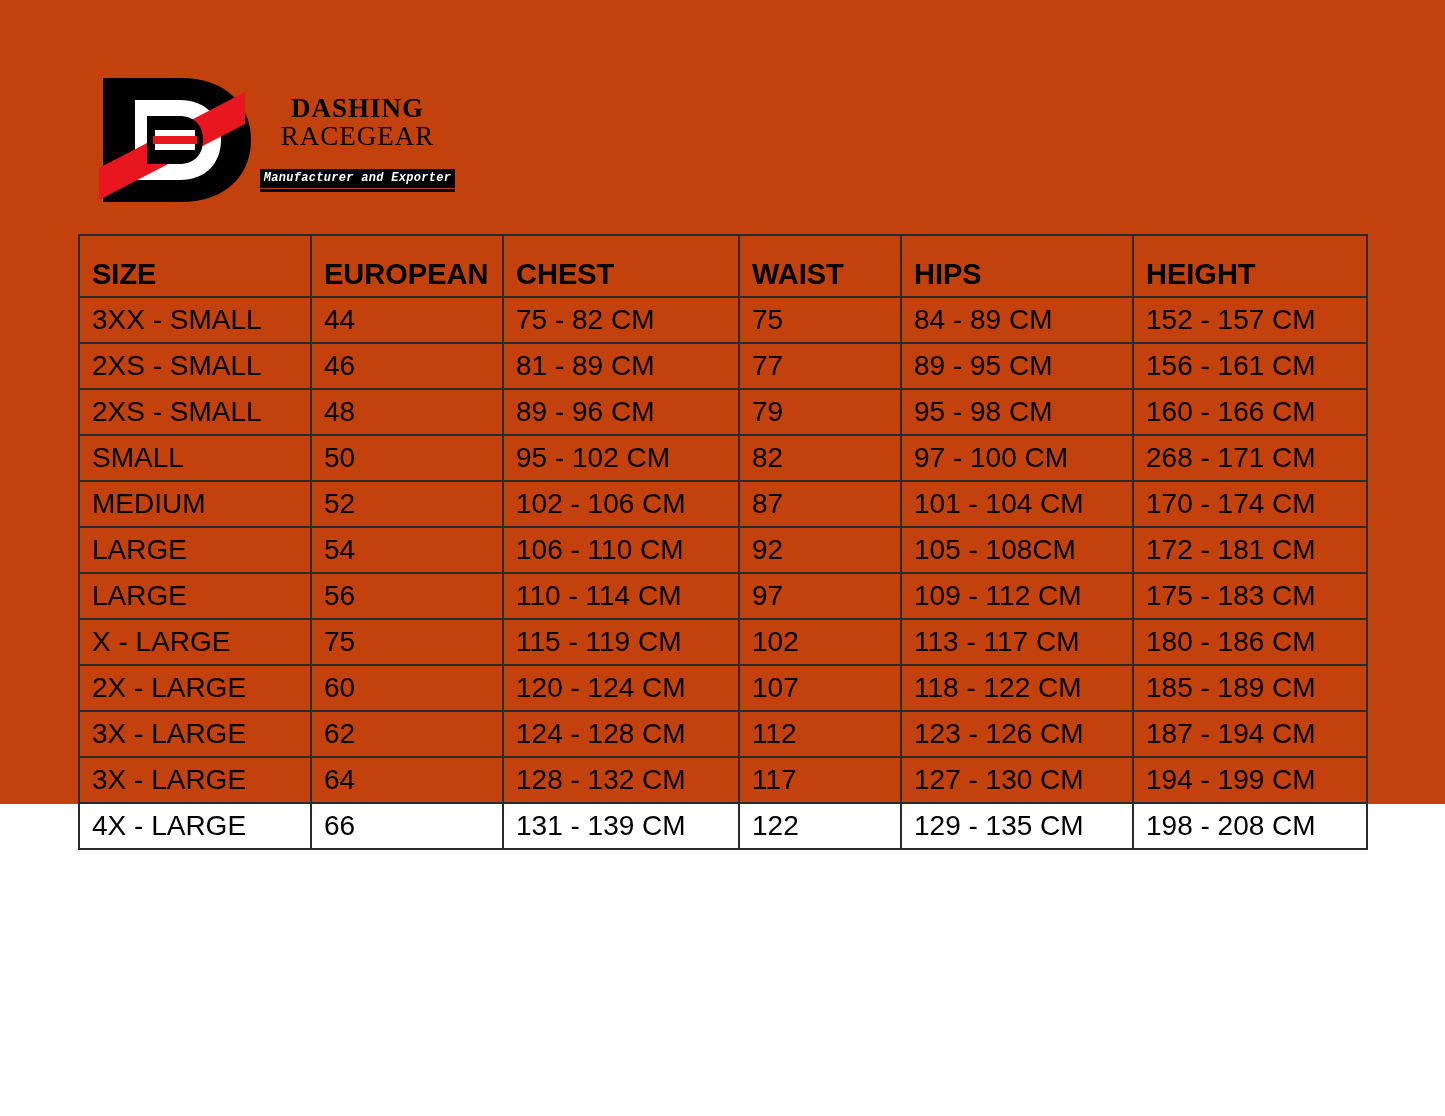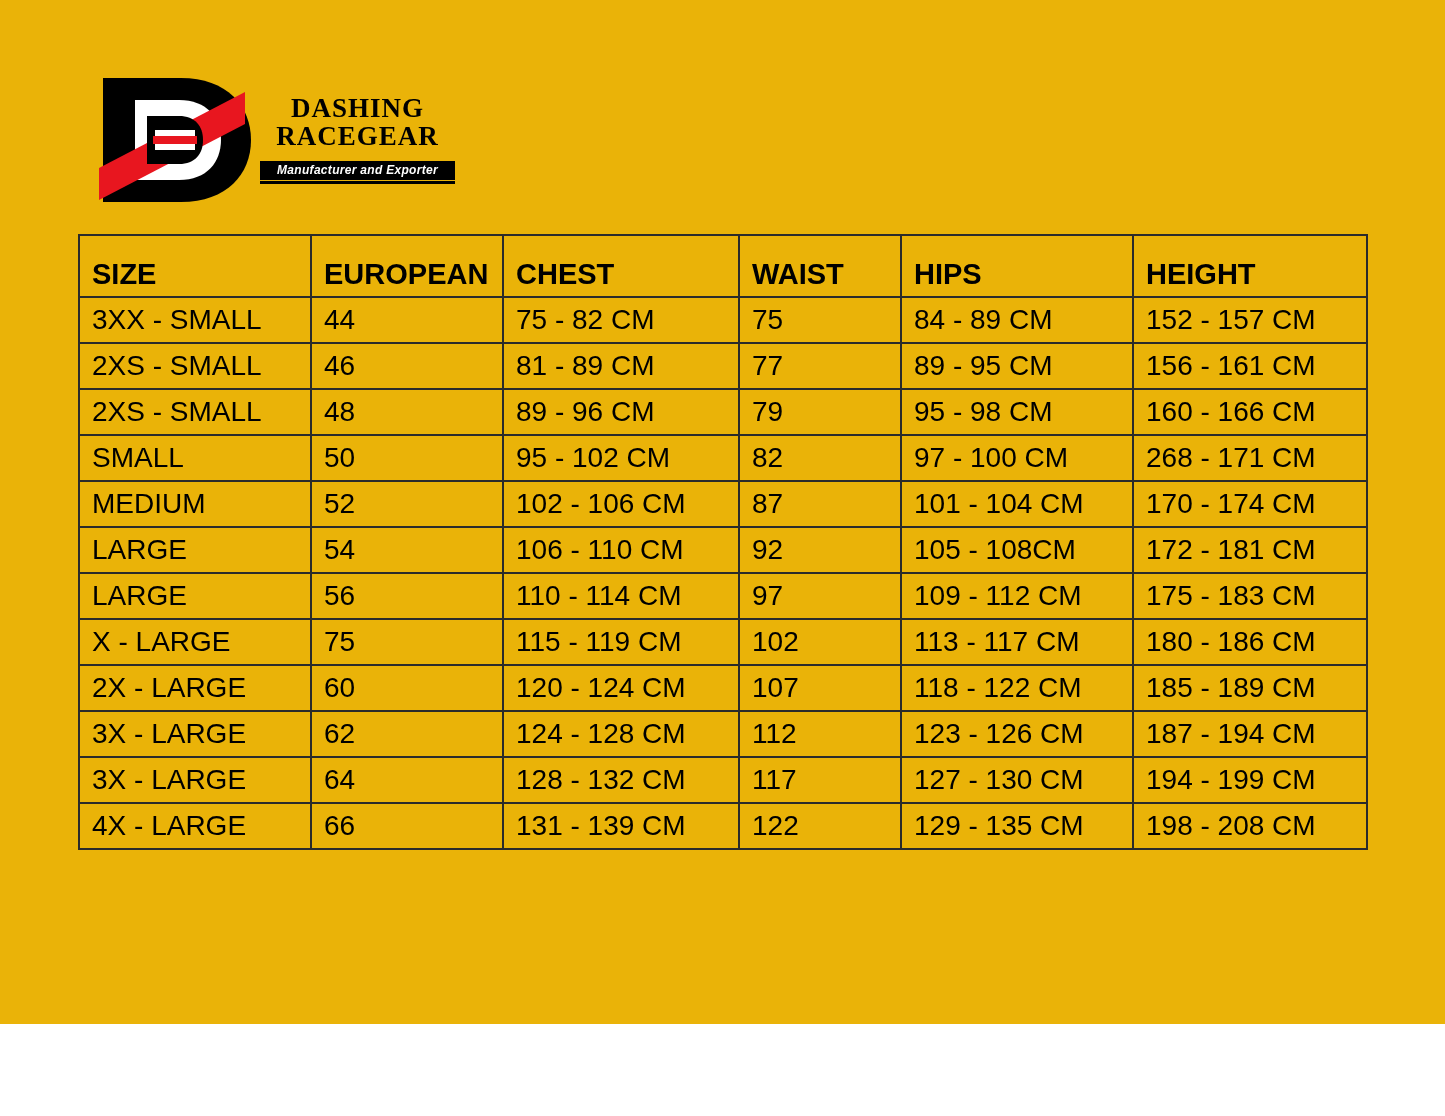--- a/index.html
+++ b/index.html
@@ -10,22 +10,22 @@
   body {
     width: 1445px;
     height: 1116px;
     font-family: "Liberation Sans", sans-serif;
     color: #000000;
     overflow: hidden;
   }
   .page {
     position: relative;
     width: 1445px;
-    height: 1024px;
-    background: #eab308;
+    height: 804px;
+    background: #c2410c;
   }
 
   
   .header {
     position: absolute;
     left: 0;
     top: 60px;
     width: 1445px;
     height: 150px;
     display: flex;
@@ -55,31 +55,31 @@
   .brand-line1 {
     font-family: "Liberation Serif", serif;
     font-weight: bold;
     font-size: 27px;
     letter-spacing: 1px;
     line-height: 1.05;
     color: #000;
   }
   .brand-line2 {
     font-family: "Liberation Serif", serif;
-    font-weight: bold;
+    font-weight: normal;
     font-size: 27px;
     letter-spacing: 1px;
     line-height: 1.05;
     color: #000;
   }
   .brand-sub {
-    margin-top: 10px;
+    margin-top: 18px;
     background: #000;
     color: #fff;
-    font-family: Liberation Sans, sans-serif;
+    font-family: Liberation Mono, monospace;
     font-style: italic;
     font-weight: bold;
     font-size: 12px;
     letter-spacing: 0.3px;
     padding: 2px 0 3px 0;
   }
   .brand-rule {
     height: 3px;
     background: #000;
     margin-top: 1px;

